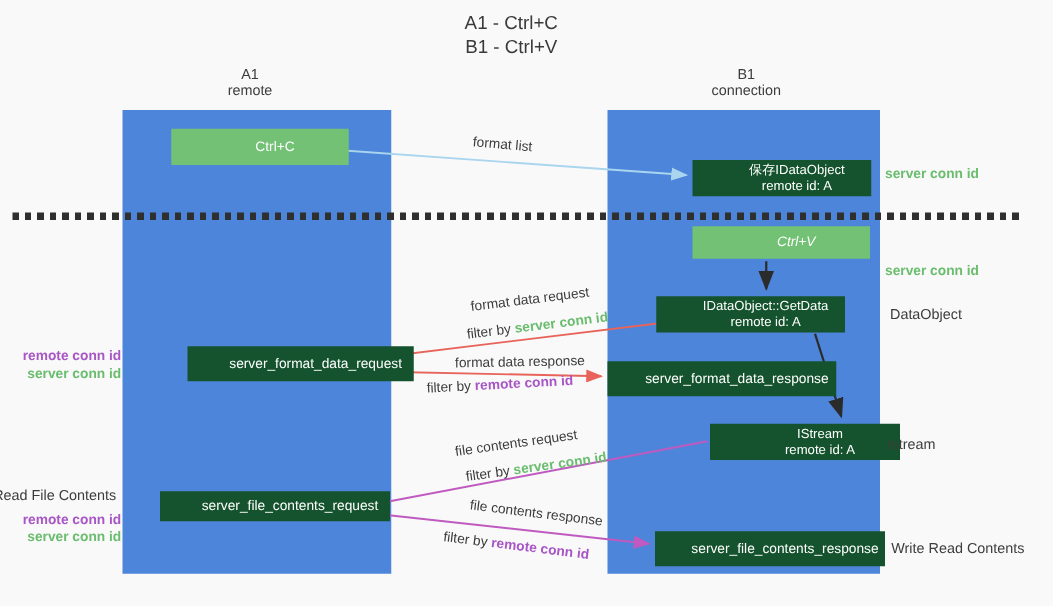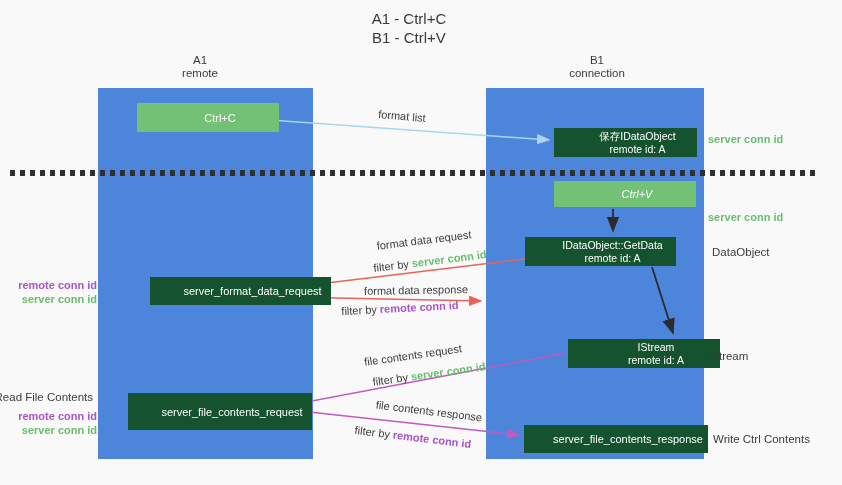--- a/index.html
+++ b/index.html
@@ -94,27 +94,30 @@
 
   <div class="box orange two" style="left:525px;top:237px;width:127px;height:29px;">
     <span>IDataObject::GetData</span>
     <span>remote id: A</span>
   </div>
 
   <div class="box orange" style="left:130px;top:277px;width:157px;height:28px;margin-left:20px;">
     <span>server_format_data_request</span>
   </div>
 
+  <div class="box orange" style="left:486px;top:289px;width:159px;height:28px;">
+    <span>server_format_data_response</span>
+  </div>
 
   <div class="box orange two" style="left:568px;top:339px;width:128px;height:29px;">
     <span>IStream</span>
     <span>remote id: A</span>
   </div>
 
-  <div class="box orange" style="left:128px;top:393px;width:160px;height:37px;">
+  <div class="box orange" style="left:128px;top:393px;width:160px;height:24px;">
     <span>server_file_contents_request</span>
   </div>
 
   <div class="box orange" style="left:524px;top:425px;width:160px;height:28px;">
     <span>server_file_contents_response</span>
   </div>
 
   <div class="alabel" style="left:402px;top:116px;--rot:5deg;">format list</div>
 
   <div class="alabel" style="left:424px;top:240px;--rot:-7deg;">format data request</div>
@@ -146,15 +149,15 @@
 
   <div class="side right-align" style="right:745px;top:409px;">
     <div class="purple-key">remote conn id</div>
     <div class="green-key">server conn id</div>
   </div>
 
   <div class="side green-key" style="left:708px;top:132px;">server conn id</div>
   <div class="side green-key" style="left:708px;top:210px;">server conn id</div>
   <div class="side dark-label" style="left:712px;top:245px;">DataObject</div>
   <div class="side dark-label" style="left:710px;top:349px;">Istream</div>
-  <div class="side dark-label" style="left:713px;top:432px;">Write Ctrl Contents</div>
+  <div class="side dark-label" style="left:713px;top:432px;">Write Read Contents</div>
 
 </div>
 
 </body></html>

